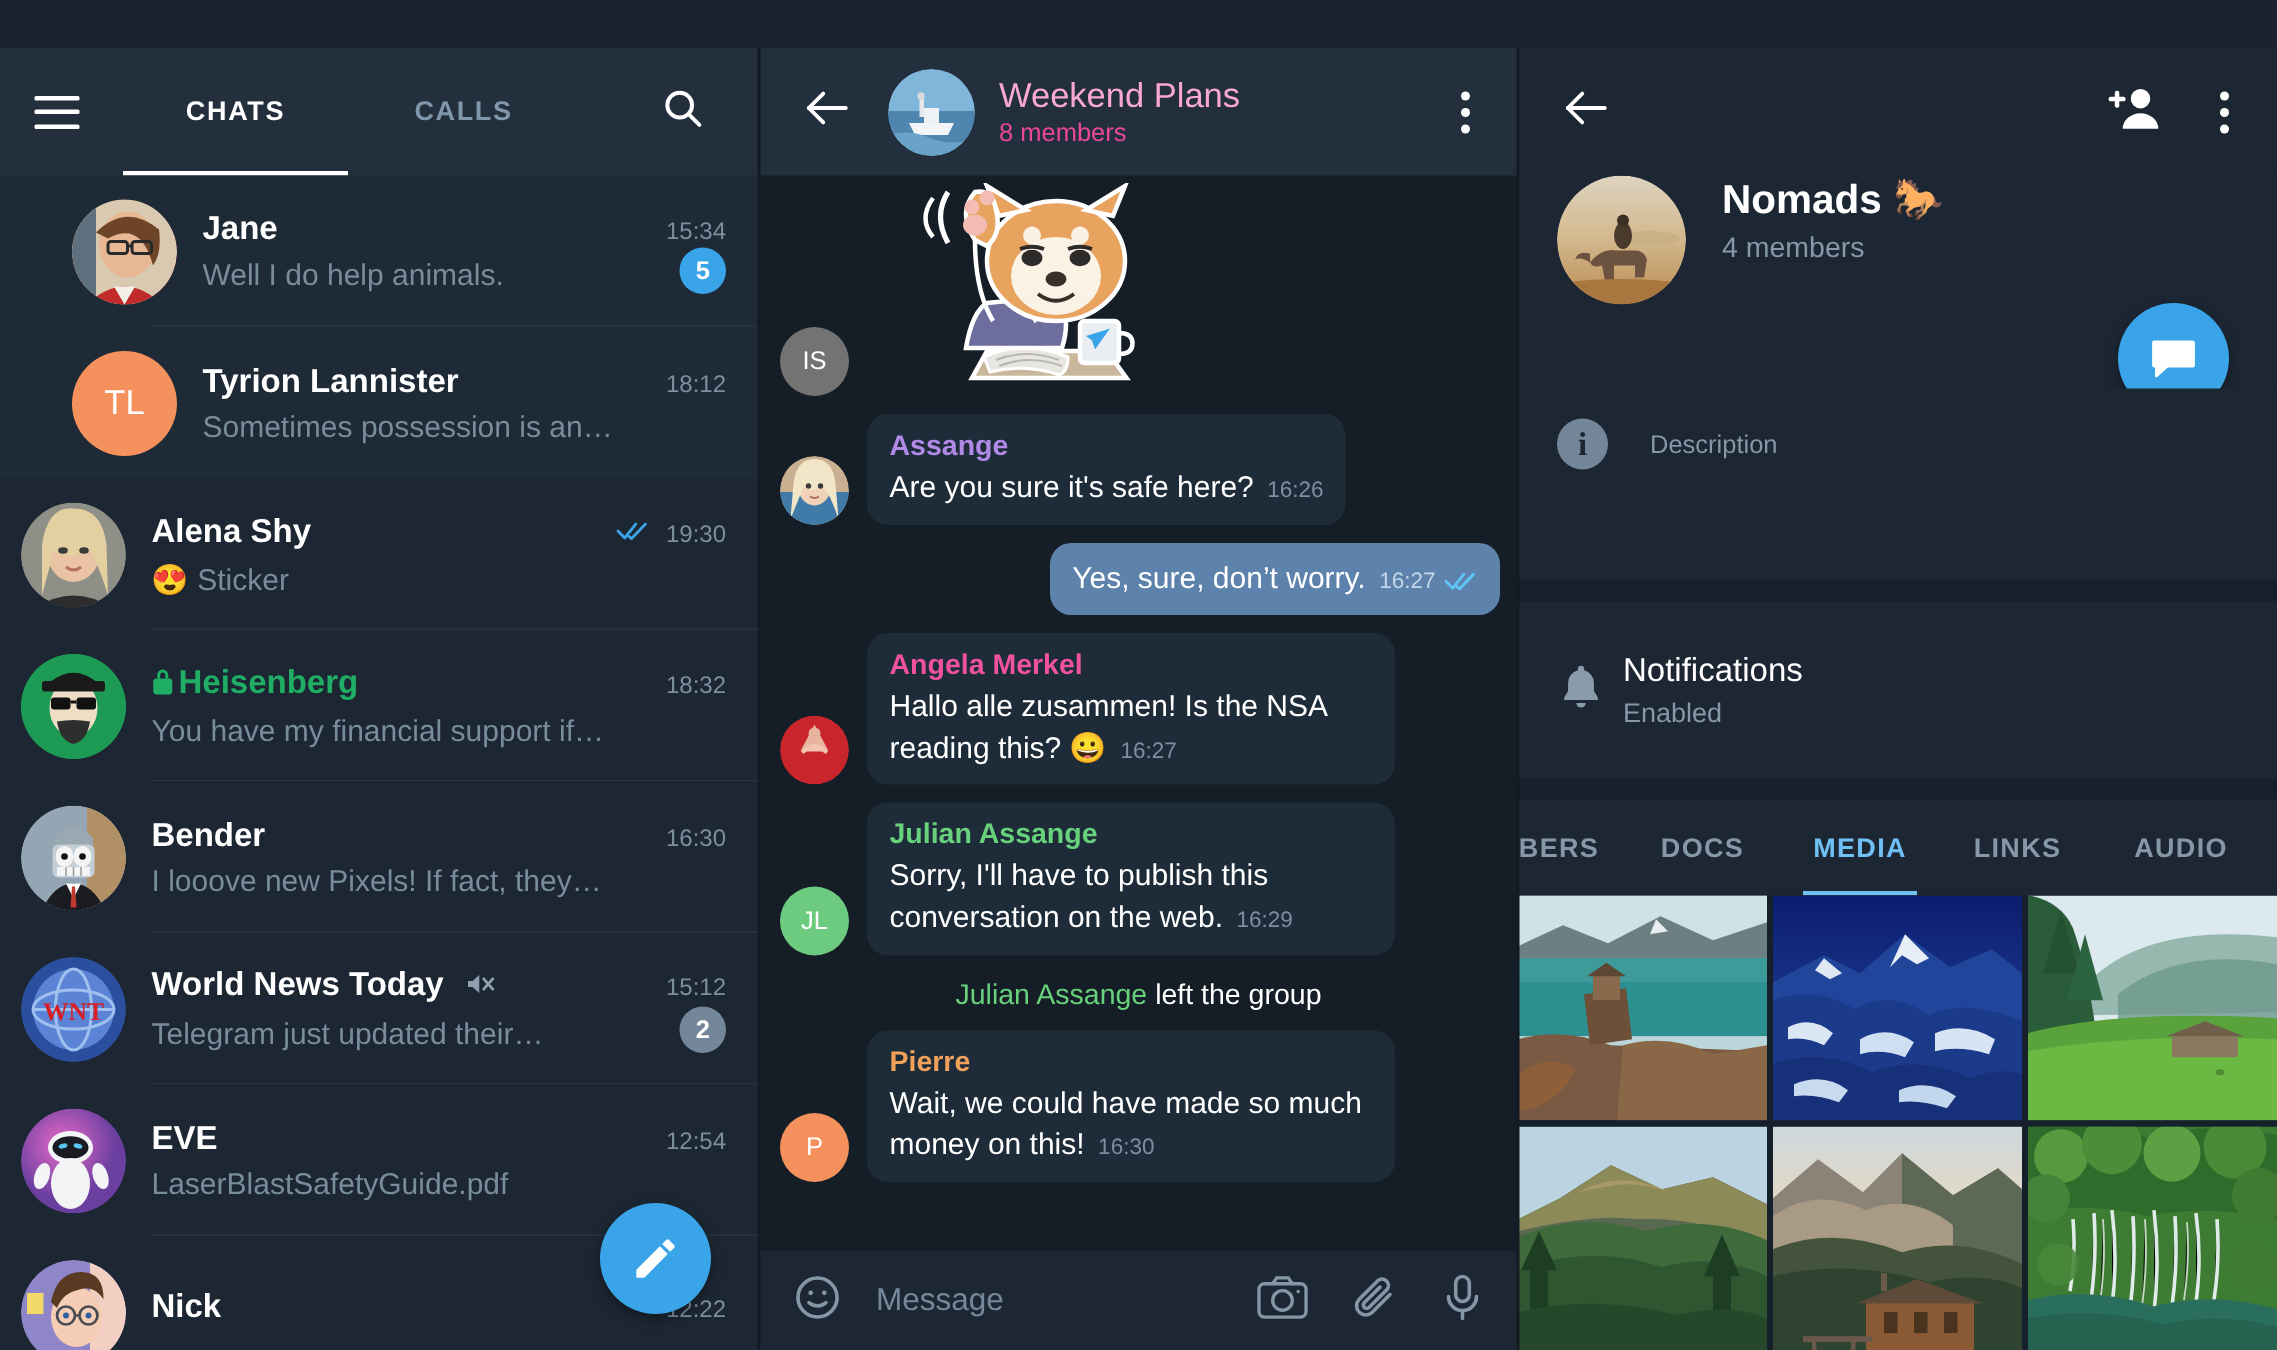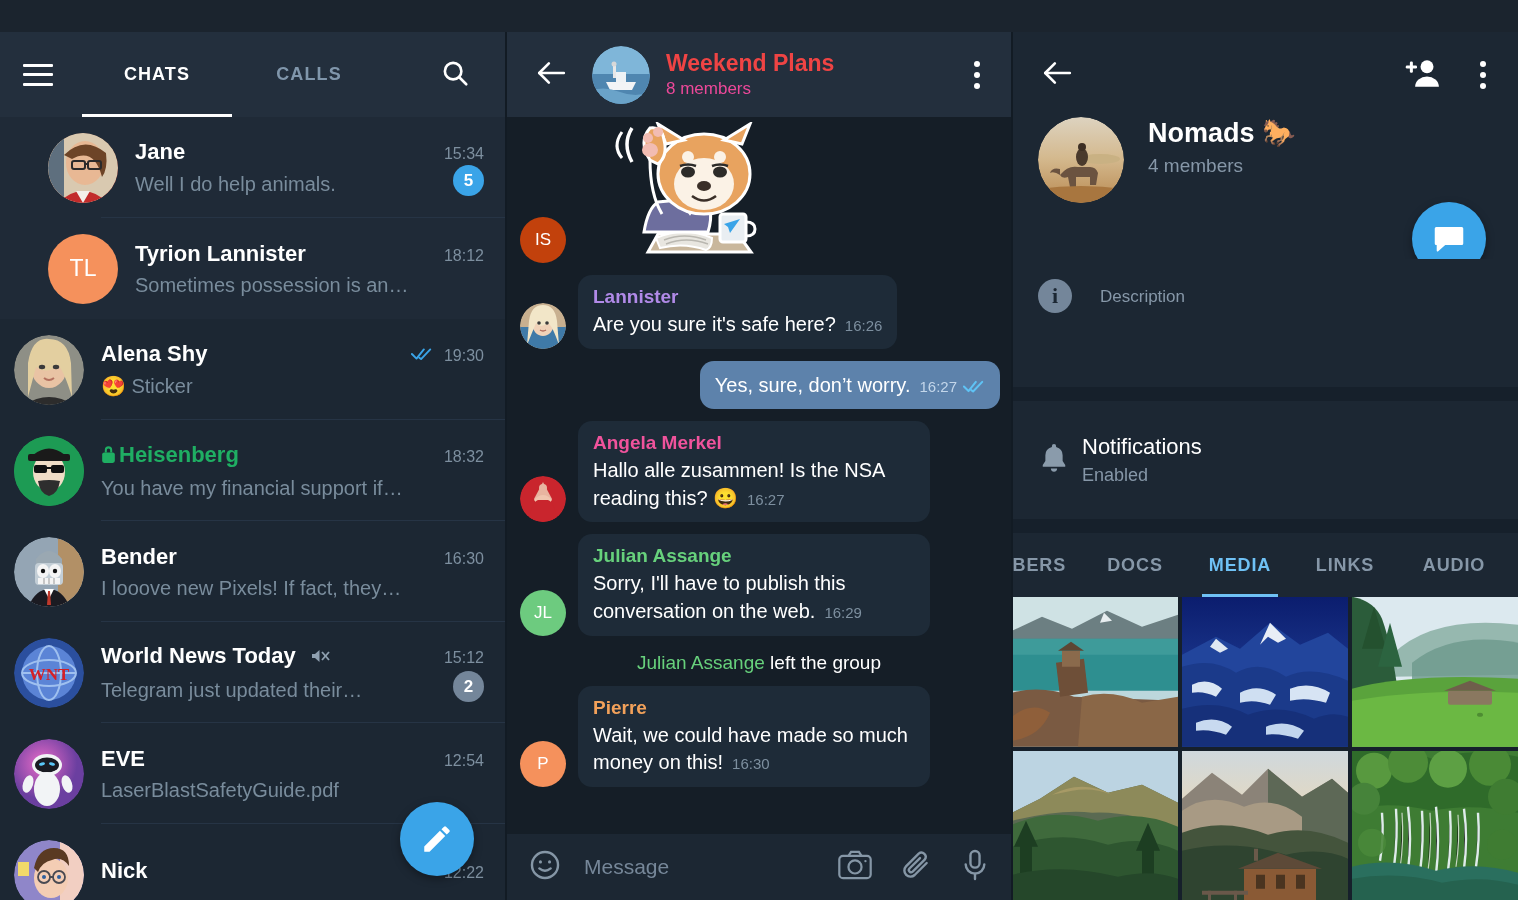--- a/index.html
+++ b/index.html
@@ -97,21 +97,21 @@
   .mid-header {
     position: absolute; top: 32px; left: 0; width: 506px; height: 85px;
     background: #232f3d; display: flex; align-items: center; z-index: 5;
   }
   .back-arrow { margin-left: 30px; margin-right: 26px; cursor: pointer; }
   .mid-avatar {
     width: 58px; height: 58px; border-radius: 50%; overflow: hidden; flex: 0 0 58px;
     position: relative;
   }
   .mid-titles { margin-left: 16px; }
-  .mid-title { font-size: 23px; font-weight: bold; color: #ef4444; line-height: 1.15; }
+  .mid-title { font-size: 23px; font-weight: normal; color: #f9a8d4; line-height: 1.15; }
   .mid-sub { font-size: 17px; color: #ec4899; margin-top: 3px; }
   .kebab { margin-left: auto; margin-right: 32px; cursor: pointer;
            display: flex; flex-direction: column; gap: 5px; align-items: center; }
   .kebab i { width: 6px; height: 6px; background: #fff; border-radius: 50%; display: block; }
 
   .messages {
     position: absolute; top: 117px; left: 0; width: 506px; bottom: 66px;
     padding: 5px 0 8px 0; overflow: hidden;
   }
   .sticker-row { padding-left: 14px; display: flex; align-items: flex-end; }
@@ -572,21 +572,21 @@
       <div class="kebab">
           <i></i>
           <i></i>
           <i></i>
         </div>
     </div>
 
     <div class="messages">
 
       <div class="sticker-row">
-        <div class="msg-avatar" style="background:#c2410c">
+        <div class="msg-avatar" style="background:#737373">
           <span>IS</span>
         </div>
         <div class="sticker-img">
           <svg width="175" height="145" viewBox="0 0 175 145">
             <g>
               <path d="M70 112 L150 112 L163 130 L60 130 Z" fill="#c9b79c" stroke="#ffffff" stroke-width="3"></path>
               <path d="M68 116 Q96 104 124 116 Q124 126 118 128 Q96 120 72 126 Z" fill="#e8e6e0" stroke="#ffffff" stroke-width="2"></path>
               <path d="M76 118 Q96 110 118 118" stroke="#b9b7b0" stroke-width="1.4" fill="none"></path>
               <path d="M78 122 Q98 114 120 122" stroke="#b9b7b0" stroke-width="1.4" fill="none"></path>
               <rect x="132" y="92" width="26" height="28" rx="3" fill="#e9eef2" stroke="#ffffff" stroke-width="3"></rect>
@@ -632,21 +632,21 @@
               <rect x="0" y="24" width="46" height="22" fill="#3f7aa8"></rect>
               <ellipse cx="23" cy="20" rx="11" ry="13" fill="#f0d2b8"></ellipse>
               <path d="M9 18 Q11 2 23 2 Q35 2 37 18 L39 42 Q32 22 28 20 Q20 26 16 20 L7 42 Z" fill="#f2e6c8"></path>
               <circle cx="19" cy="20" r="1.8" fill="#3a3a3a"></circle>
               <circle cx="27" cy="20" r="1.8" fill="#3a3a3a"></circle>
               <path d="M20 27 q3 2 6 0" stroke="#b06a5a" stroke-width="1.4" fill="none"></path>
             </g>
           </svg>
         </div>
         <div class="bubble">
-          <div class="sender s-violet">Lannister</div>
+          <div class="sender s-violet">Assange</div>
           <div class="btext"><span>Are you sure it's safe here?</span><span class="bmeta">16:26</span></div>
         </div>
       </div>
 
       <div class="msg-row">
         <div class="bubble out">
           <div class="btext"><span>Yes, sure, don’t worry.</span><span class="bmeta">
                 <span>16:27</span>
             <svg width="22" height="13" viewBox="0 0 24 14" fill="none" stroke="#5fc3f5" stroke-width="2.2" stroke-linecap="round" stroke-linejoin="round" style="margin-left:6px">
               <polyline points="1,7 6,12 14,2"></polyline>

